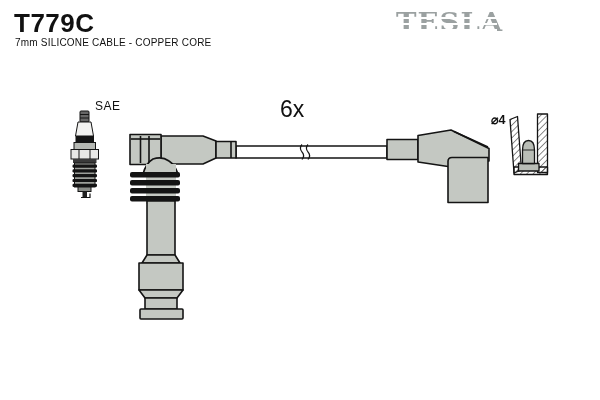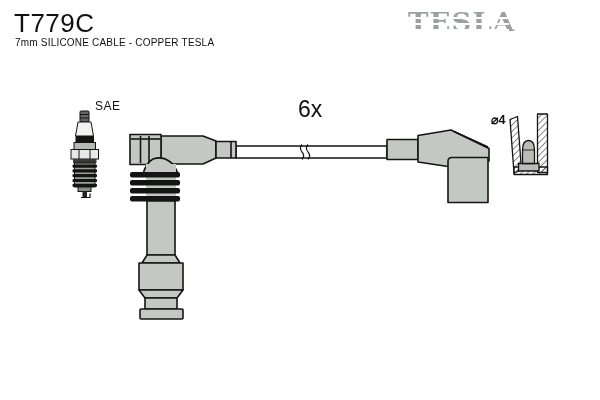--- a/index.html
+++ b/index.html
@@ -2,45 +2,45 @@
 <html><head>
 <meta charset="utf-8">
 <style>
   html,body{margin:0;padding:0;}
   body{
     width:600px;height:400px;background:#ffffff;position:relative;overflow:hidden;
     font-family:"Liberation Sans",sans-serif;color:#111;
   }
   .abs{position:absolute;}
   .part-number{
-    left:14px;top:8px;font-size:26px;font-weight:normal;letter-spacing:0.5px;
+    left:14px;top:8px;font-size:26px;font-weight:bold;letter-spacing:0.5px;
   }
   .subtitle{
     left:15px;top:37px;font-size:10px;letter-spacing:0.2px;
   }
   .tesla-logo{
-    left:409px;top:7px;width:100px;height:32px;
+    left:397px;top:7px;width:100px;height:32px;
   }
   .tesla-logo .logo-text{
     font-family:"DejaVu Serif",serif;font-weight:bold;font-size:27px;line-height:30px;
     color:#9ba1a1;letter-spacing:1px;transform:scale(1.02,0.98);display:inline-block;
   }
   .logo-stripe{
     position:absolute;left:0;width:100%;height:2px;background:#ffffff;
   }
   .sae-label{left:95px;top:99px;font-size:12px;letter-spacing:0.5px;}
-  .qty-label{left:298px;top:96px;font-size:23px;}
+  .qty-label{left:280px;top:96px;font-size:23px;}
   .dia-label{left:491px;top:112px;font-size:12.5px;font-weight:600;}
   svg{display:block;}
 </style>
 </head>
 <body>
 
 <div class="abs part-number">T779C</div>
-<div class="abs subtitle">7mm SILICONE CABLE - COPPER TESLA</div>
+<div class="abs subtitle">7mm SILICONE CABLE - COPPER CORE</div>
 
 <div class="abs tesla-logo">
   <span class="logo-text">TESLA</span>
   <div class="logo-stripe" style="top:10px"></div>
   <div class="logo-stripe" style="top:16px"></div>
   <div class="logo-stripe" style="top:22px"></div>
 </div>
 
 <div class="abs sae-label">SAE</div>
 <div class="abs qty-label">6x</div>

